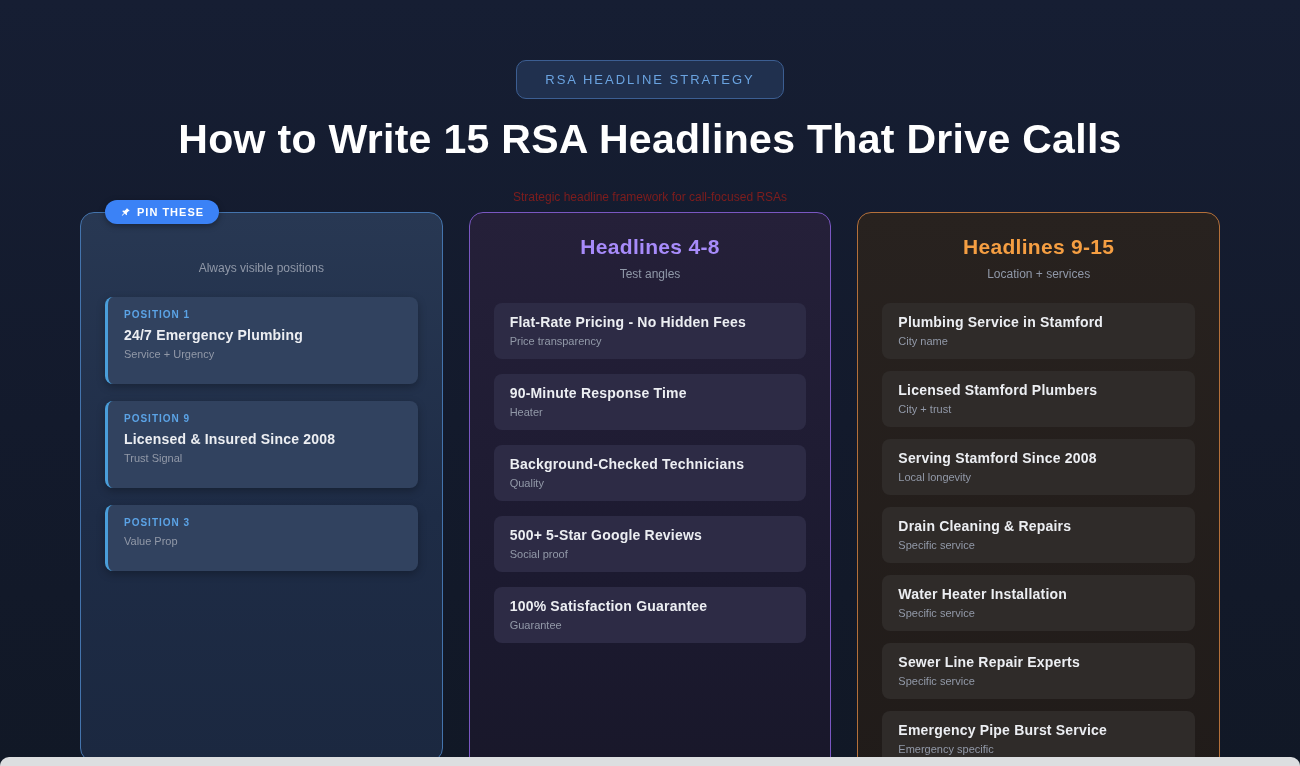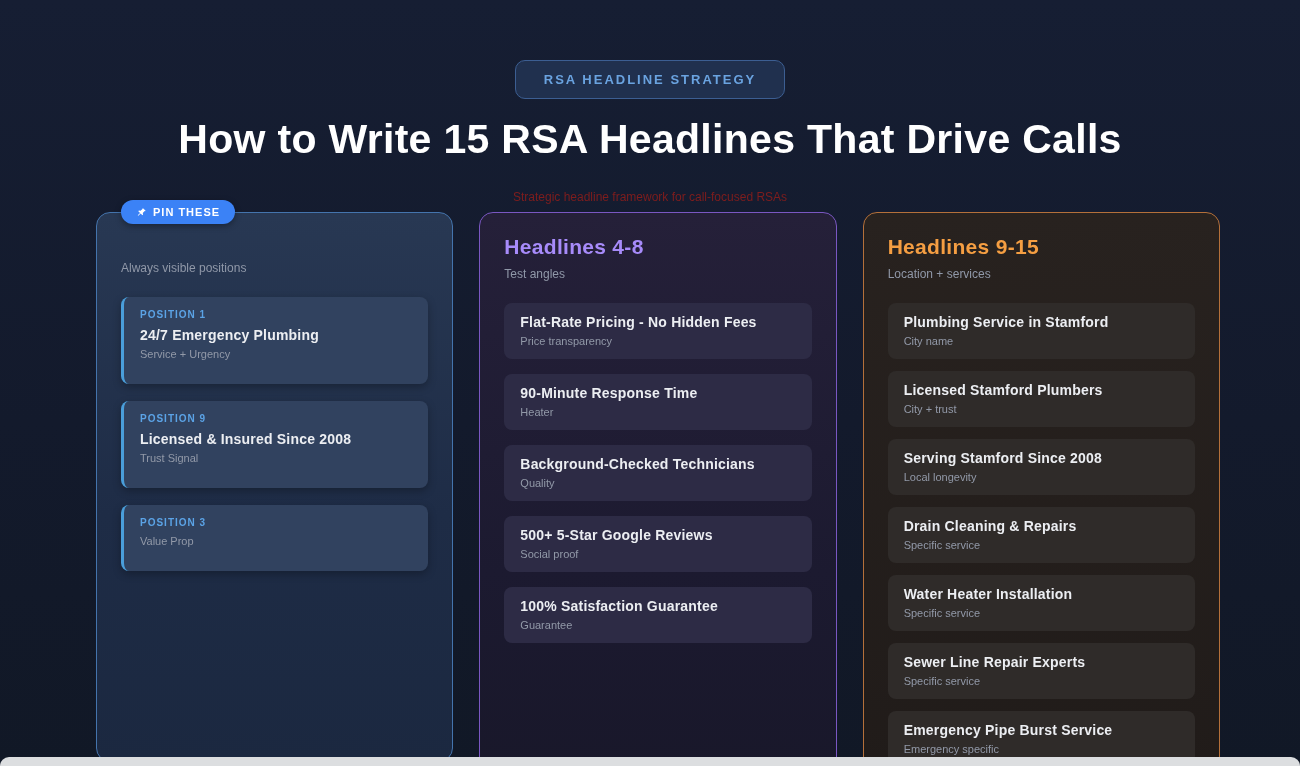--- a/index.html
+++ b/index.html
@@ -7,45 +7,45 @@
   body {
     font-family:"Liberation Sans","DejaVu Sans",sans-serif;
     background:linear-gradient(180deg,#161e33 0%,#131a2c 55%,#111826 100%);
     color:#e7e9ee;
     position:relative;
   }
   .hero { text-align:center; padding-top:60px; }
   .strategy-badge {
     display:inline-block; padding:11px 28px; border-radius:10px;
     background:#20304e; border:1px solid #3c5e92;
-    color:#6aa3e0; font-size:13px; font-weight:bold; letter-spacing:2px;
+    color:#6aa3e0; font-size:13px; font-weight:normal; letter-spacing:2px;
   }
   .main-title {
     margin-top:18px; font-size:41px; font-weight:bold; color:#ffffff;
     letter-spacing:0.3px; line-height:1.1;
   }
   .page-subtitle { margin-top:28px; font-size:12px; color:#7f1d1d; }
 
   .columns {
     width:1140px; margin:8px auto 0; display:flex; gap:26px; align-items:flex-start;
   }
   .column { flex:1 1 0; border-radius:14px; padding:22px 24px 24px; position:relative; }
   .col-1 {
     background:linear-gradient(180deg,#283853 0%,#1e2c46 55%,#1b2840 100%);
-    border:1.5px solid #4474ad; min-height:550px;margin-left:16px;
+    border:1.5px solid #4474ad; min-height:550px;
   }
   .col-2 {
     background:linear-gradient(180deg,#252039 0%,#1c1a30 60%,#181729 100%);
     border:1.5px solid #7a57c2; min-height:600px;
   }
   .col-3 {
     background:linear-gradient(180deg,#28221f 0%,#201b19 100%);
     border:1.5px solid #b4703a;
   }
-  .col-header { text-align:left; margin-bottom:22px; }
+  .col-header { text-align:center; margin-bottom:22px; }
   .col-1 .col-header { margin-top:26px; }
   .col-title { font-size:21px; font-weight:bold; letter-spacing:0.3px; }
   .col-1 .col-title { color:#4da3e8; }
   .col-2 .col-title { color:#a78bfa; }
   .col-3 .col-title { color:#f59e42; }
   .col-sub { margin-top:8px; font-size:12px; color:#9098a8; }
 
   .item { border-radius:8px; padding:11px 16px 12px; }
   .col-1 .item {
     background:#31425f; border-left:3px solid #4a9eda; margin-bottom:17px;

